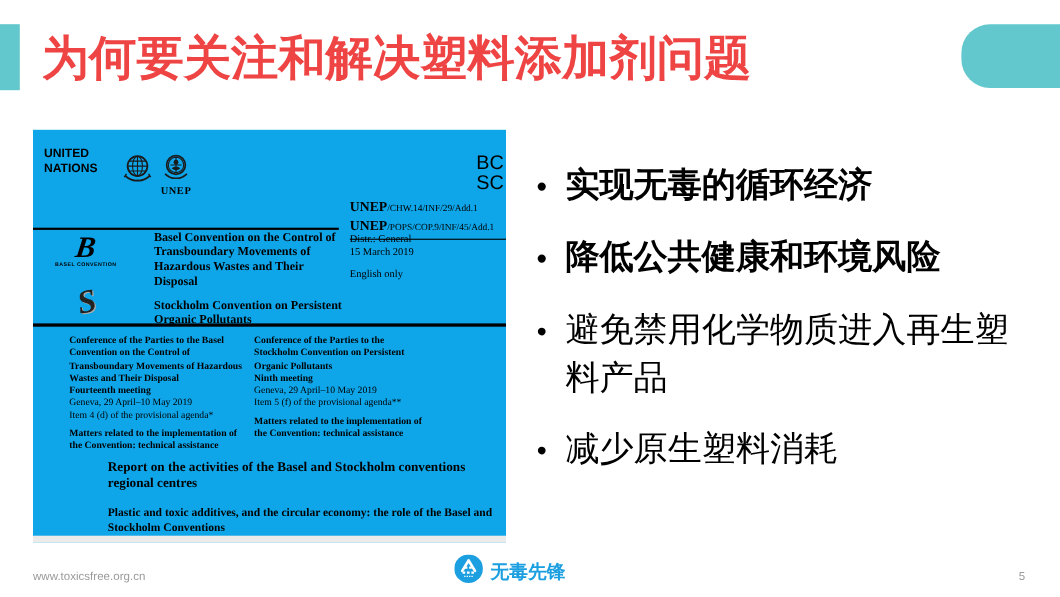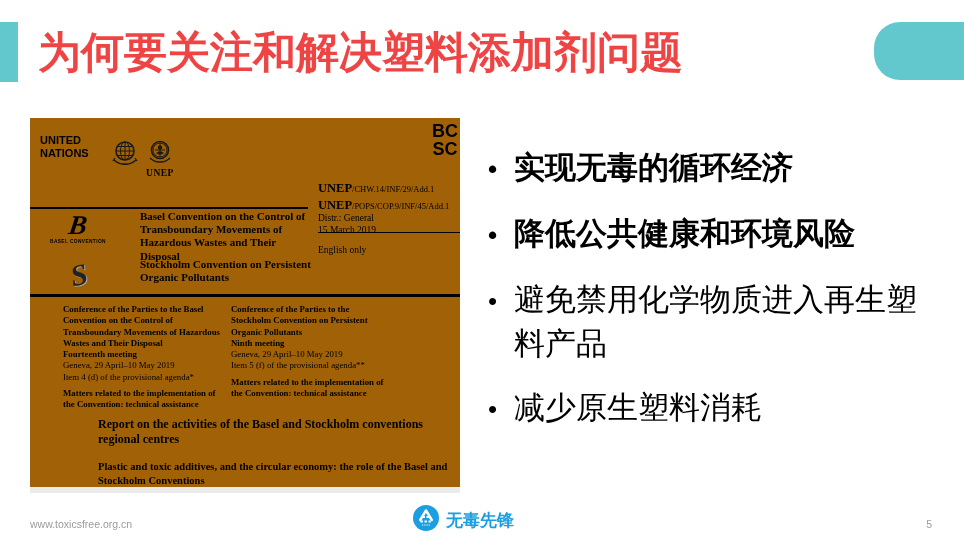--- a/index.html
+++ b/index.html
@@ -16,38 +16,38 @@
     border-radius:26px 0 0 26px;
   }
   .slide-title{
     position:absolute;left:38px;top:24px;width:780px;
     font-size:43px;font-weight:bold;color:#ef4444;letter-spacing:0px;
     font-family:"Liberation Sans",sans-serif;white-space:nowrap;
   }
   
   .doc{
     position:absolute;left:30px;top:118px;width:430px;height:375px;
-    background:#a16207;font-family:"Liberation Serif",serif;color:#000;
+    background:#0ea5e9;font-family:"Liberation Serif",serif;color:#000;
   }
   .doc .un-name{
     position:absolute;left:10px;top:16px;
     font-family:"Liberation Sans",sans-serif;font-weight:bold;font-size:11px;line-height:1.2;
   }
   .doc .un-logo{position:absolute;left:80px;top:20px;}
   .doc .unep-logo{position:absolute;left:116px;top:20px;text-align:center;}
   .doc .unep-logo .unep-word{
     font-family:"Liberation Serif",serif;font-size:9.5px;font-weight:bold;letter-spacing:.5px;margin-top:-2px;
   }
   .doc .bcsc{
-    position:absolute;right:2px;top:4px;text-align:center;
-    font-family:"Liberation Sans",sans-serif;font-weight:bold;font-size:18px;line-height:1.0;
+    position:absolute;right:2px;top:21px;text-align:center;
+    font-family:"Liberation Sans",sans-serif;font-weight:normal;font-size:18px;line-height:1.0;
   }
   .doc .codes{
     position:absolute;left:288px;top:62px;width:142px;
-    border-bottom:1.5px solid #000;padding-bottom:18px;
+    border-bottom:1.5px solid #000;padding-bottom:3px;
   }
   .doc .codes .code-line{font-size:8.5px;line-height:1.35;white-space:nowrap;}
   .doc .codes .code-line b{font-size:12.5px;font-weight:bold;}
   .doc .rule-left{
     position:absolute;left:0;top:89px;width:278px;height:1.5px;background:#000;
   }
   .doc .basel-block{position:absolute;left:8px;top:94px;width:80px;text-align:center;}
   .logo-b{
     font-family:"Liberation Serif",serif;font-style:italic;font-weight:bold;
     font-size:27px;line-height:1;display:block;transform:skewX(-8deg);
@@ -61,21 +61,21 @@
   .doc .basel-title{
     position:absolute;left:110px;top:92px;width:170px;
     font-weight:bold;font-size:11px;line-height:1.2;
   }
   .doc .meta{
     position:absolute;left:288px;top:94px;width:142px;font-size:9.5px;line-height:1.3;
   }
   .doc .meta .english{margin-top:7px;}
   .doc .stockholm-block{position:absolute;left:14px;top:142px;width:70px;text-align:center;}
   .doc .stockholm-title{
-    position:absolute;left:110px;top:140px;width:190px;
+    position:absolute;left:110px;top:154px;width:190px;
     font-weight:bold;font-size:11px;line-height:1.2;
   }
   .doc .rule-thick{
     position:absolute;left:0;top:176px;width:430px;height:3px;background:#000;
   }
   .doc .cols{
     position:absolute;left:22px;top:186px;width:420px;display:flex;margin-left:11px;
   }
   .doc .col{width:160px;margin-right:8px;font-size:8.8px;line-height:1.28;}
   .doc .col .b{font-weight:bold;}

